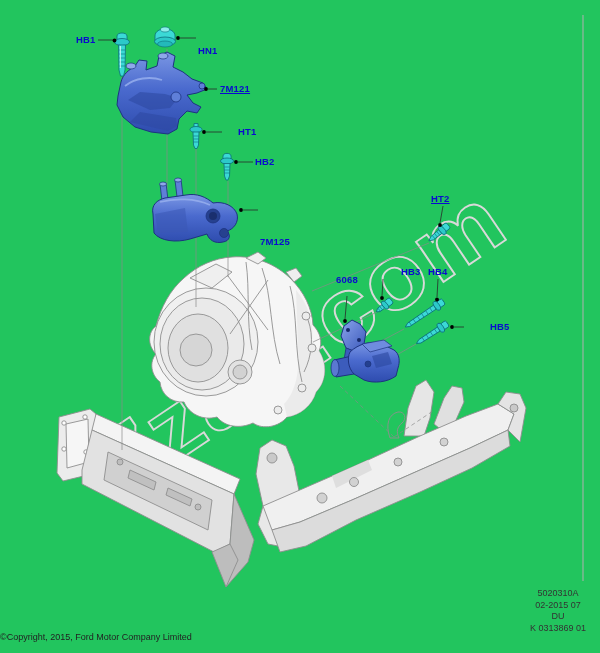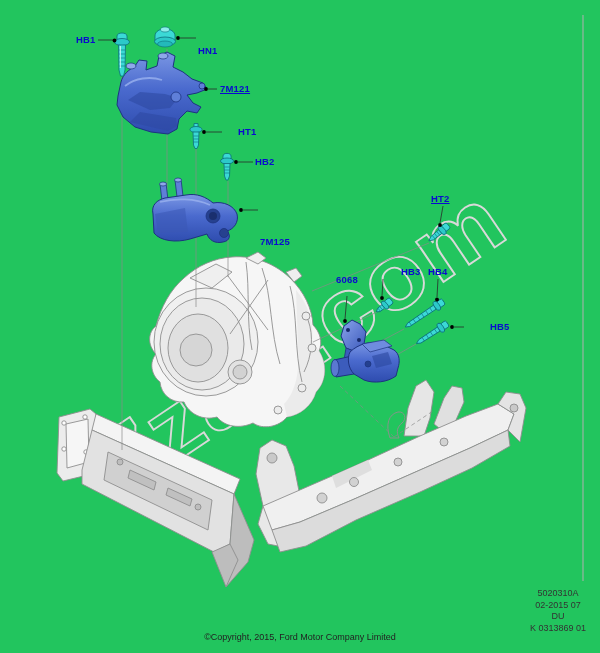--- a/index.html
+++ b/index.html
@@ -1,21 +1,21 @@
 <!DOCTYPE html>
 <html><head>
 <meta charset="utf-8">
 <style>
   html,body{margin:0;padding:0;background:#ffffff;}
   .stage{position:relative;width:600px;height:653px;background:#22c55e;overflow:hidden;
          font-family:"Liberation Sans","DejaVu Sans",sans-serif;}
   .stage svg{position:absolute;left:0;top:0;}
   .callout{position:absolute;font-size:9.5px;font-weight:bold;color:#0a0ad0;
            letter-spacing:.2px;white-space:nowrap;cursor:pointer;}
-  .copyright{position:absolute;left:0;top:632px;width:600px;text-align:center;
+  .copyright{position:absolute;left:0;top:632px;width:600px;
              font-size:9px;color:#222;}
   .plate{position:absolute;left:503px;top:588px;width:110px;text-align:center;
          font-size:9px;color:#333;line-height:11.5px;}
 </style>
 </head>
 <body>
 
 <div class="stage">
 
 <svg width="600" height="653" viewBox="0 0 600 653">

